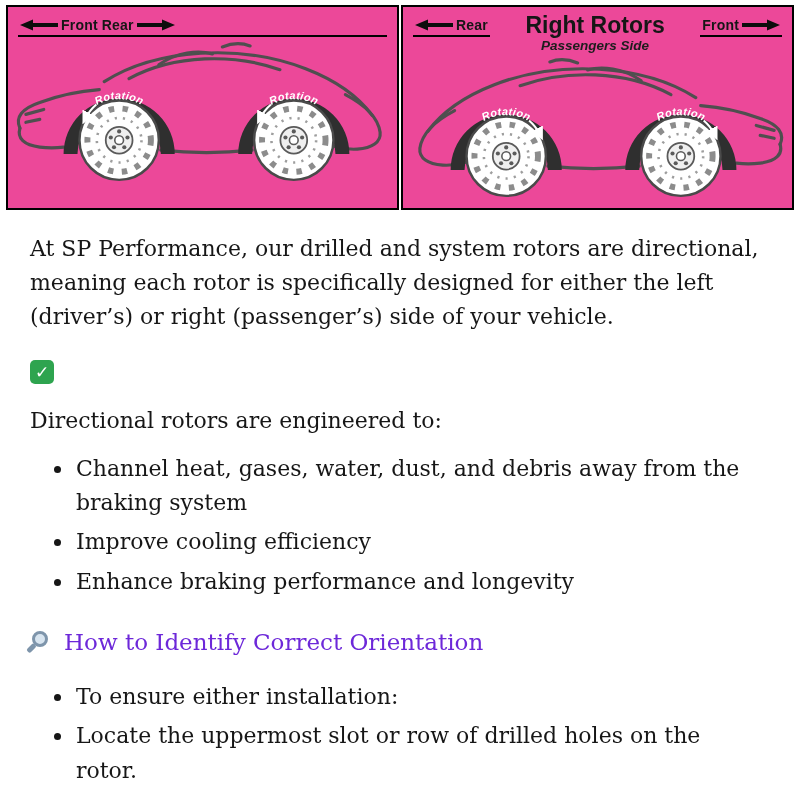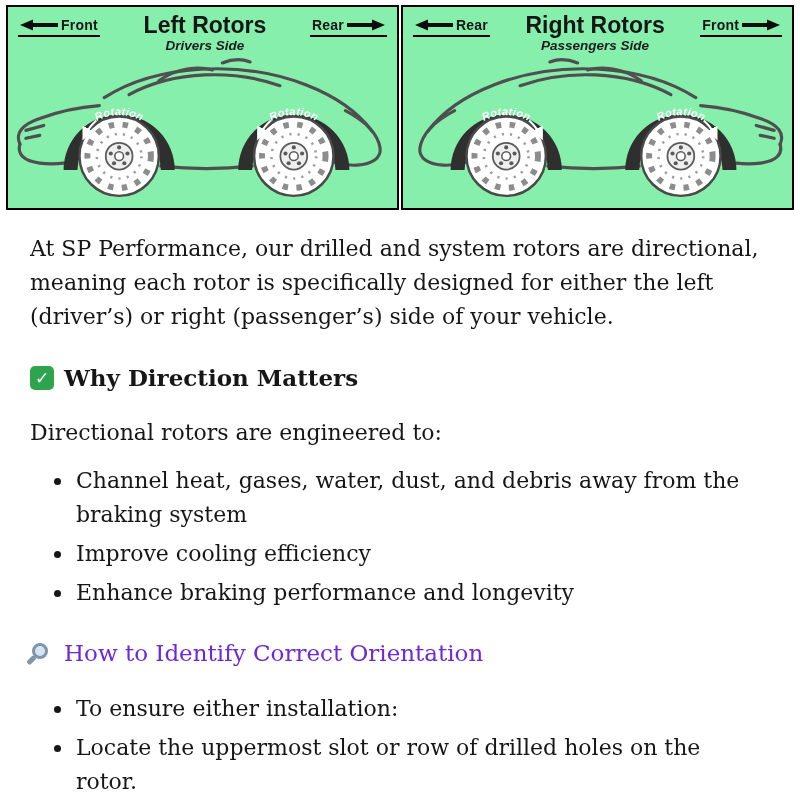--- a/index.html
+++ b/index.html
@@ -6,21 +6,21 @@
   html, body { background: #ffffff; }
   body {
     width: 800px; height: 800px; overflow: hidden;
     color: #161616;
     font-family: "DejaVu Serif", "Liberation Serif", serif;
   }
   .page { padding: 5px 6px 0; }
 
   
   .diagram { display: flex; }
-  .panel { flex: 1 1 0; border: 2.5px solid #000; background: #86efac; }
+  .panel { flex: 1 1 0; border: 2.5px solid #000; background: #ec4899; }
   .panel + .panel { margin-left: 2px; }
   .panel-header {
     display: grid; grid-template-columns: auto 1fr auto;
     align-items: start; padding: 6px 10px 0;
   }
   .dir {
     display: flex; align-items: center; gap: 3px;
     border-bottom: 2.5px solid #000; padding: 1px 2px 2px; margin-top: 3px;
     font-family: "Liberation Sans", sans-serif; font-weight: 700;
     font-size: 14px; letter-spacing: .2px;
@@ -115,24 +115,20 @@
   <div class="diagram">
 
     <section class="panel">
       <div class="panel-header">
         <div class="dir">
           <svg width="38" height="12" viewBox="0 0 38 12">
             <path d="M0,6 L13,0.5 L13,4 L38,4 L38,8 L13,8 L13,11.5 Z" fill="#0d0d0d"></path>
           </svg>
           <span>Front</span>
         </div>
-        <div class="panel-titles">
-          <div class="panel-title">Left Rotors</div>
-          <div class="panel-subtitle">Drivers Side</div>
-        </div>
         <div class="dir">
           <span>Rear</span>
           <svg width="38" height="12" viewBox="0 0 38 12">
             <path d="M38,6 L25,0.5 L25,4 L0,4 L0,8 L25,8 L25,11.5 Z" fill="#0d0d0d"></path>
           </svg>
         </div>
       </div>
       <svg class="car-svg" viewBox="0 0 392 158">
         <use href="#carbody"></use>
         <use href="#wheel" x="112" y="106"></use>
@@ -186,21 +182,20 @@
       </svg>
     </section>
   </div>
 
   <main class="content">
 
     <p class="intro">At SP Performance, our drilled and system rotors are directional, meaning each rotor is specifically designed for either the left (driver’s) or right (passenger’s) side of your vehicle.</p>
 
     <h2 class="heading bold">
       <span class="check-icon">✓</span>
-      <span>Why Direction Matters</span>
     </h2>
 
     <p class="lead">Directional rotors are engineered to:</p>
 
     <ul class="bullets">
       <li>Channel heat, gases, water, dust, and debris away from the braking system</li>
       <li>Improve cooling efficiency</li>
       <li>Enhance braking performance and longevity</li>
     </ul>
 

